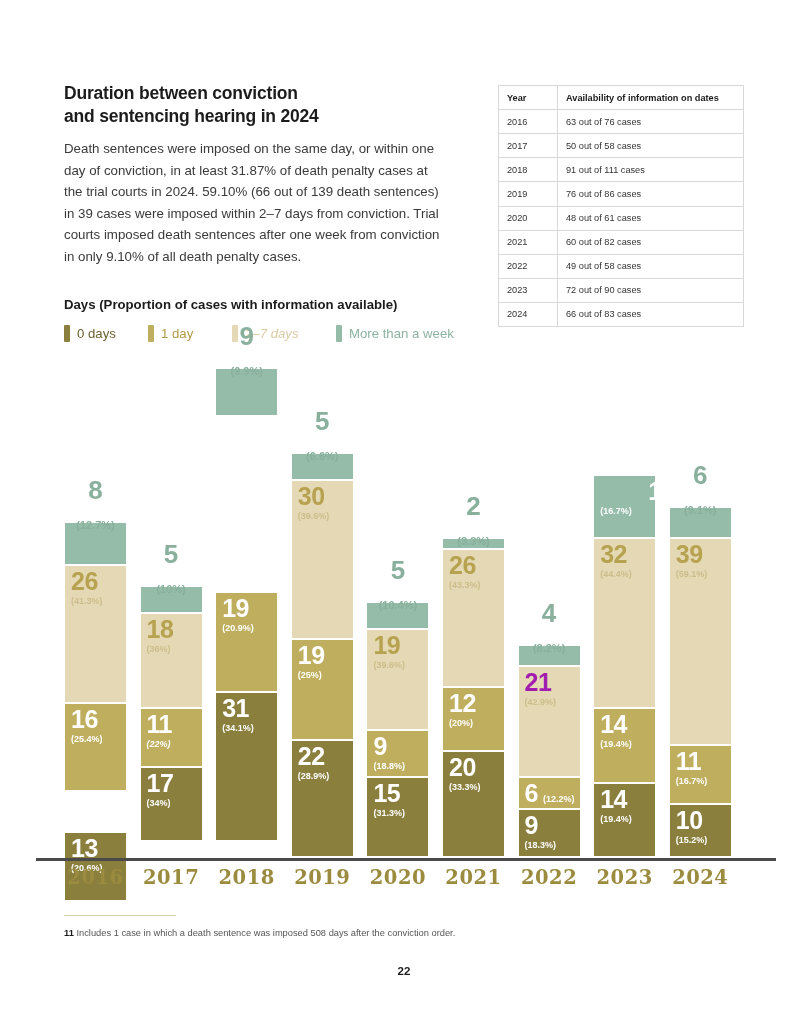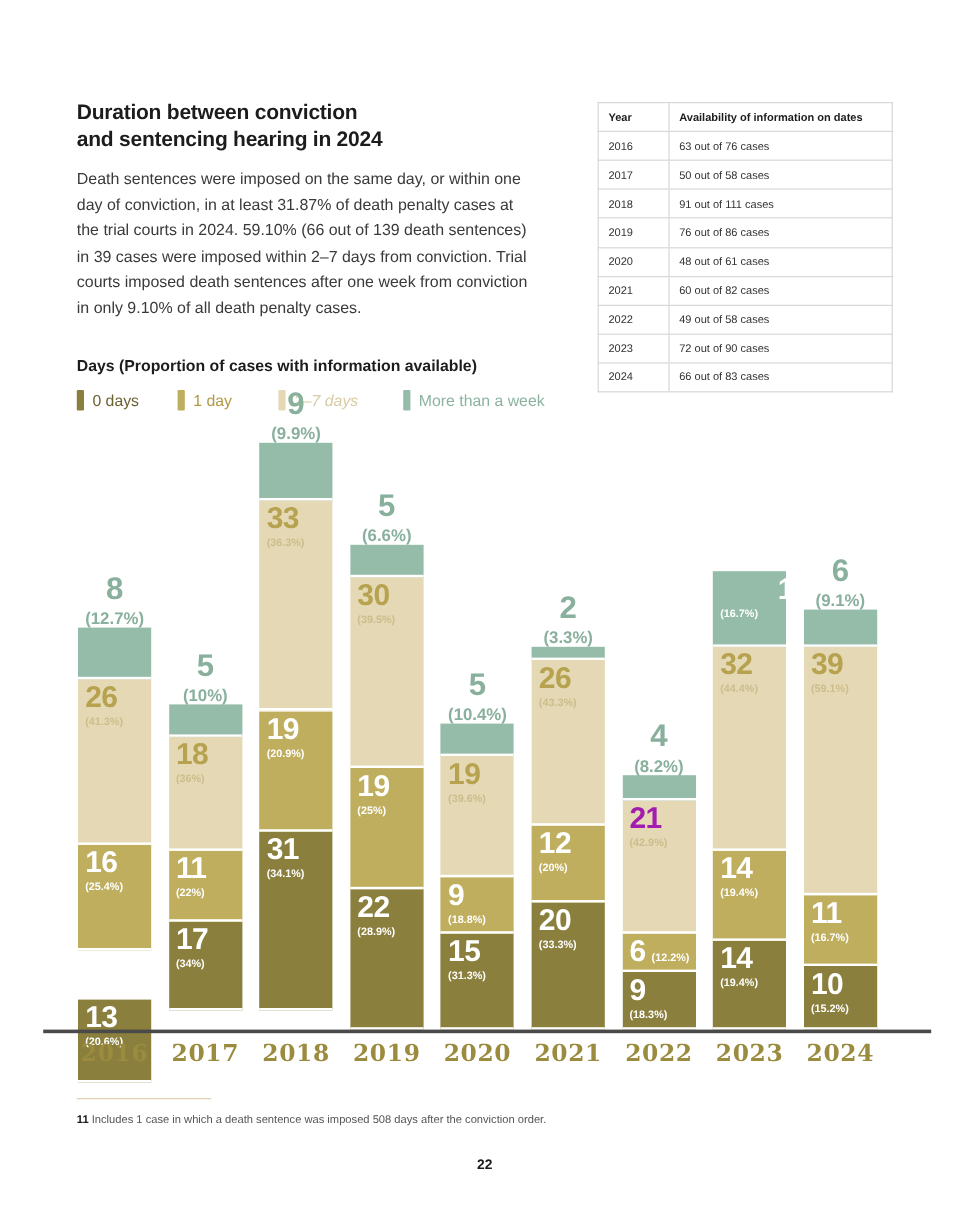--- a/index.html
+++ b/index.html
@@ -58,21 +58,21 @@
   .seg-lbl{
     position:absolute;left:6px;top:3px;line-height:1;
   }
   .seg-num{font-size:25px;font-weight:700;letter-spacing:-0.5px;display:block;}
   .seg-pct{font-size:9px;font-weight:700;display:block;margin-top:3px;}
   .inline .seg-num{display:inline;vertical-align:baseline;}
   .inline .seg-pct{display:inline;margin-left:5px;}
 
   .toplbl{position:absolute;width:61px;text-align:center;color:#88b09c;}
   .toplbl .t-num{font-size:26px;font-weight:700;display:block;line-height:1;}
-  .toplbl .t-pct{font-size:14px;font-weight:700;display:block;margin-top:4px;}
+  .toplbl .t-pct{font-size:11px;font-weight:700;display:block;margin-top:16px;}
   .sup{font-size:9px;font-weight:700;vertical-align:super;}
 
   .axis{
     position:absolute;left:36px;top:858px;width:740px;height:3px;background:#4a4a4a;
   }
   .xlabels{position:absolute;left:0;top:866px;width:808px;height:32px;}
   .xlab{
     position:absolute;width:61px;text-align:center;
     font-family:"DejaVu Serif","Liberation Serif",serif;
     font-size:19.5px;font-weight:700;color:#9b8b3f;letter-spacing:0.5px;
@@ -190,21 +190,21 @@
       <div class="bar-col" style="left: 140.6px; top: 0px; height: 858px;"></div>
       <div class="seg" style="top: 767.73px; height: 74px; background: rgb(138, 127, 61); border-bottom: 2px solid rgb(255, 255, 255); left: 140.6px; position: absolute;">
         <div class="seg-lbl">
           <span class="seg-num" style="color: rgb(255, 255, 255);">17</span>
           <span class="seg-pct" style="color: rgb(255, 255, 255);">(34%)</span>
         </div>
       </div>
       <div class="seg" style="top: 709.32px; height: 58.41px; background: rgb(191, 174, 94); border-bottom: 2px solid rgb(255, 255, 255); left: 140.6px; position: absolute;">
         <div class="seg-lbl">
           <span class="seg-num" style="color: rgb(255, 255, 255);">11</span>
-          <span class="seg-pct" style="color: rgb(255, 255, 255);">(22%)</span>
+          <span class="seg-pct" style="color: rgb(255, 255, 255); font-style: italic;">(22%)</span>
         </div>
       </div>
       <div class="seg" style="top: 613.74px; height: 95.58px; background: rgb(228, 217, 180); border-bottom: 2px solid rgb(255, 255, 255); left: 140.6px; position: absolute;">
         <div class="seg-lbl">
           <span class="seg-num" style="color: rgb(182, 162, 79);">18</span>
           <span class="seg-pct" style="color: rgb(205, 189, 140);">(36%)</span>
         </div>
       </div>
       <div class="seg" style="top: 587.19px; height: 26.55px; background: rgb(148, 188, 169); border-bottom: 2px solid rgb(255, 255, 255); left: 140.6px; position: absolute;"></div>
       <div class="toplbl" style="left: 140.6px; top: 541.19px;">
@@ -215,26 +215,20 @@
       <div class="seg" style="top: 693.39px; height: 149px; background: rgb(138, 127, 61); border-bottom: 2px solid rgb(255, 255, 255); left: 216.2px; position: absolute;">
         <div class="seg-lbl">
           <span class="seg-num" style="color: rgb(255, 255, 255);">31</span>
           <span class="seg-pct" style="color: rgb(255, 255, 255);">(34.1%)</span>
         </div>
       </div>
       <div class="seg" style="top: 592.5px; height: 100.89px; background: rgb(191, 174, 94); border-bottom: 2px solid rgb(255, 255, 255); left: 216.2px; position: absolute;">
         <div class="seg-lbl">
           <span class="seg-num" style="color: rgb(255, 255, 255);">19</span>
           <span class="seg-pct" style="color: rgb(255, 255, 255);">(20.9%)</span>
-        </div>
-      </div>
-      <div class="seg" style="top: 417.27px; height: 175.23px; background: rgb(228, 217, 180); border-bottom: 2px solid rgb(255, 255, 255); left: 216.2px; position: absolute;">
-        <div class="seg-lbl">
-          <span class="seg-num" style="color: rgb(182, 162, 79);">33</span>
-          <span class="seg-pct" style="color: rgb(205, 189, 140);">(36.3%)</span>
         </div>
       </div>
       <div class="seg" style="top: 369.48px; height: 47.79px; background: rgb(148, 188, 169); border-bottom: 2px solid rgb(255, 255, 255); left: 216.2px; position: absolute;"></div>
       <div class="toplbl" style="left: 216.2px; top: 323.48px;">
         <span class="t-num">9</span>
         <span class="t-pct">(9.9%)</span>
       </div>
       <div class="bar-col" style="left: 291.8px; top: 0px; height: 858px;"></div>
       <div class="seg" style="top: 741.18px; height: 116.82px; background: rgb(138, 127, 61); border-bottom: 2px solid rgb(255, 255, 255); left: 291.8px; position: absolute;">
         <div class="seg-lbl">

